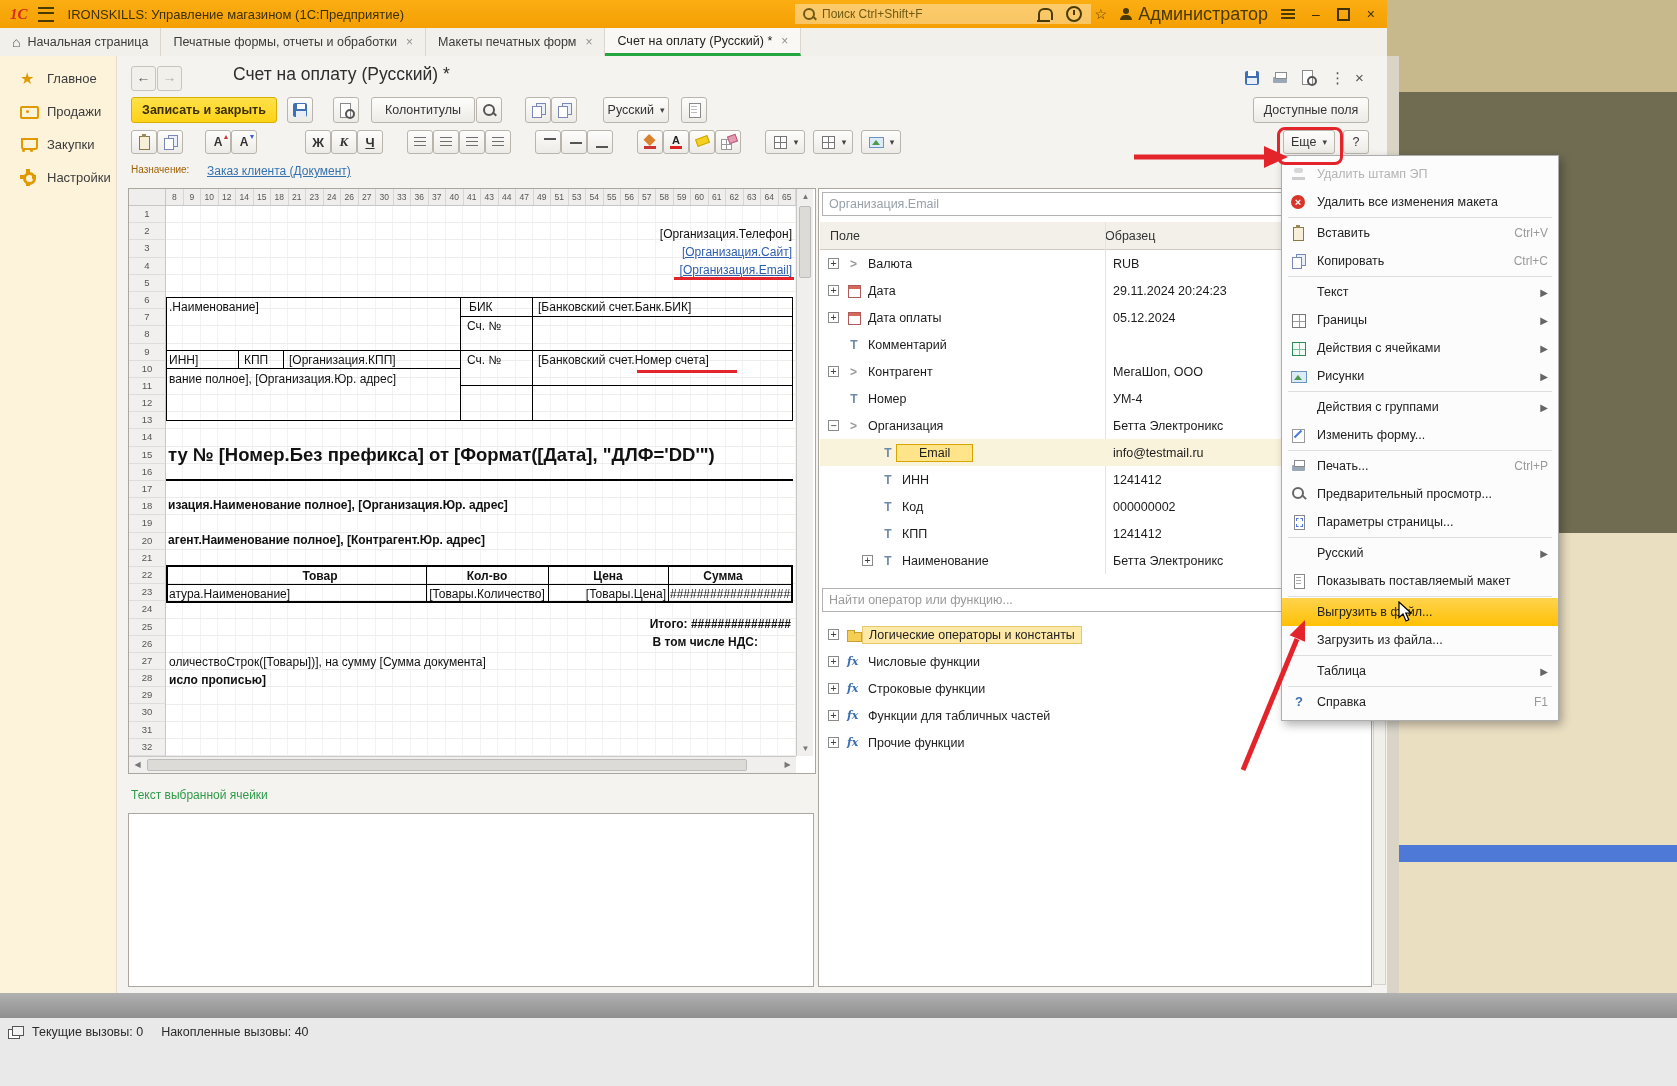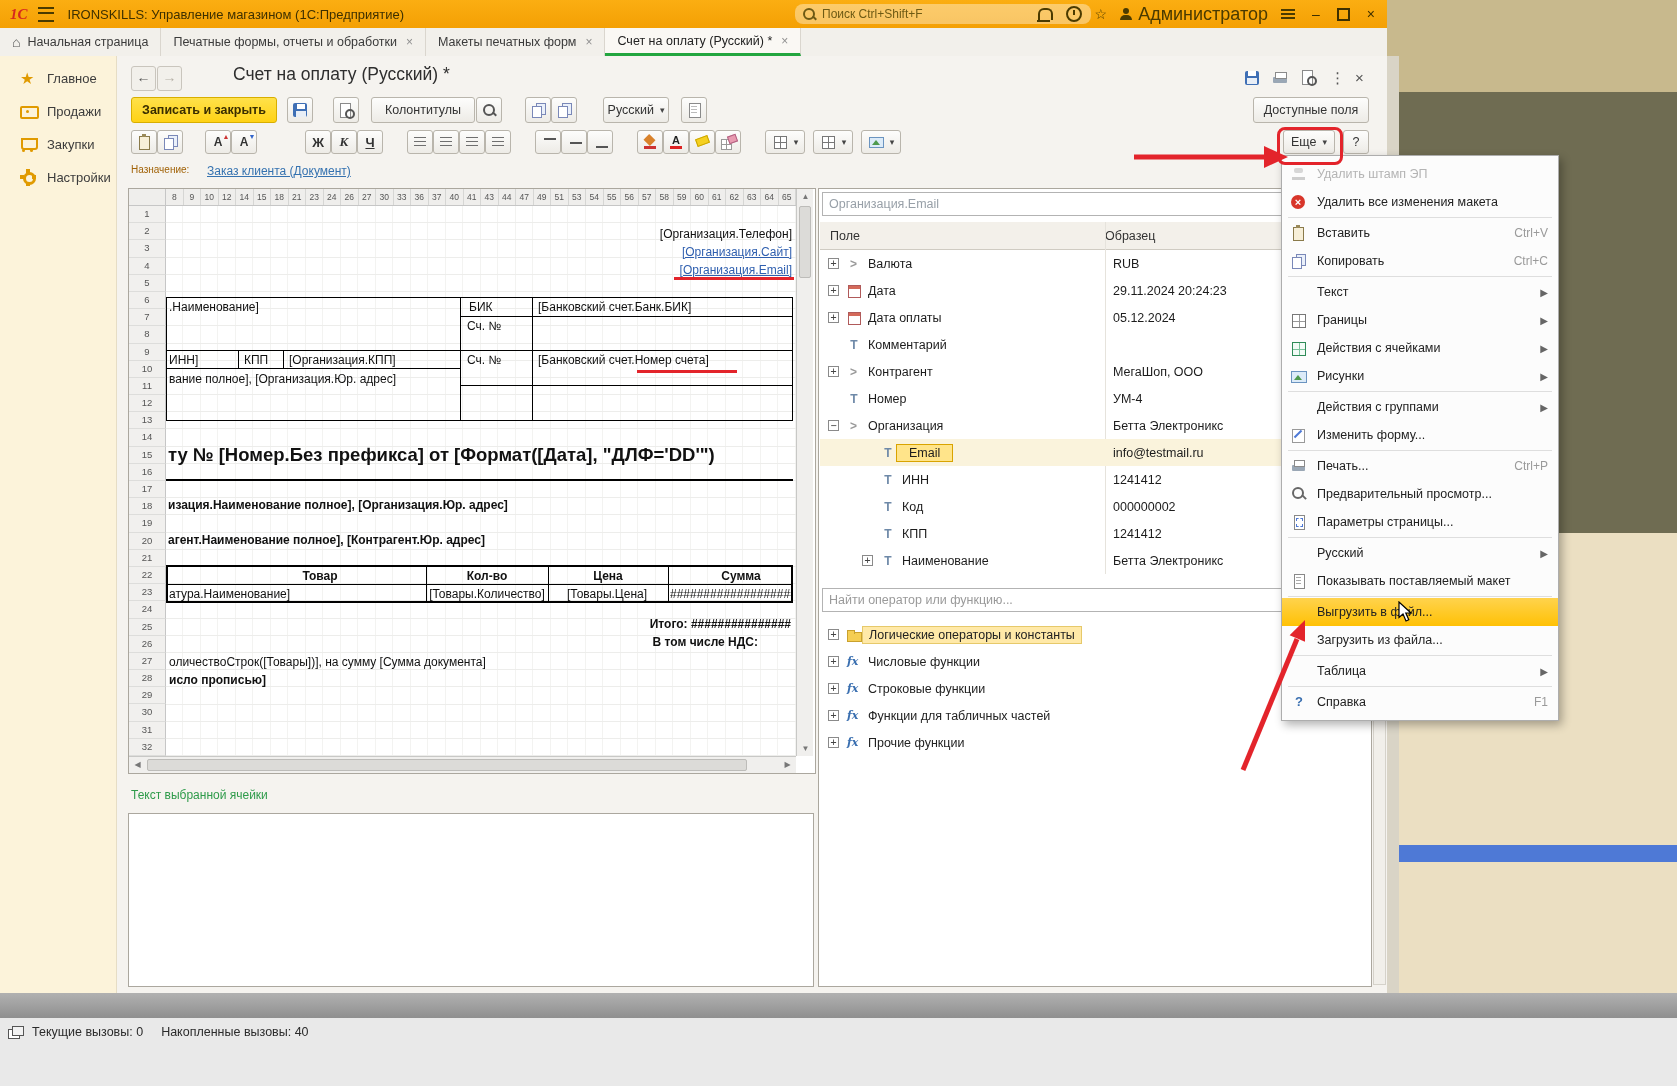--- a/index.html
+++ b/index.html
@@ -12,21 +12,21 @@
   .bg-blue{position:absolute;left:0;top:845px;width:100%;height:17px;background:#4E79D6}
   .bg-scroll{position:absolute;left:0;top:56px;width:12px;height:937px;background:#D9D4C6}
   
   .app{position:absolute;left:0;top:0;width:1387px;height:993px;background:#F5F3EF;z-index:1}
   
   .topbar{position:absolute;left:0;top:0;width:1387px;height:28px;background:linear-gradient(#FBAE12,#F4A004);display:flex;align-items:center}
   .logo1c{font:italic bold 15px "Liberation Serif",serif;color:#D6281E;margin:0 10px 0 10px}
   .burger{width:16px;height:11px;border-top:2px solid #4A3A00;border-bottom:2px solid #4A3A00;position:relative;margin-right:14px}
   .burger::before{content:"";position:absolute;left:0;top:3px;width:16px;height:2px;background:#4A3A00}
   .apptitle{color:#3E3000;font-size:13px}
-  .searchbox{position:absolute;left:795px;top:4px;width:288px;height:20px;background:rgba(255,255,255,.38);border-radius:8px;display:flex;align-items:center;padding-left:8px;color:#6E5A14;font-size:12px}
+  .searchbox{position:absolute;left:795px;top:4px;width:288px;height:20px;background:rgba(255,255,255,.38);border-radius:0;display:flex;align-items:center;padding-left:8px;color:#6E5A14;font-size:12px}
   .mag{width:8px;height:8px;border:2px solid #6E5A14;border-radius:50%;position:relative;margin-right:7px}
   .mag::after{content:"";position:absolute;left:7px;top:7px;width:5px;height:2px;background:#6E5A14;transform:rotate(45deg)}
   .tb-right{position:absolute;right:8px;top:0;height:28px;display:flex;align-items:center;gap:13px;color:#4A3A00}
   .i-bell{width:11px;height:10px;border:2px solid #4A3A00;border-bottom:none;border-radius:6px 6px 0 0;position:relative}
   .i-bell::after{content:"";position:absolute;left:-3px;bottom:-2px;width:13px;height:2px;background:#4A3A00}
   .i-hist{width:12px;height:12px;border:2px solid #4A3A00;border-radius:50%;position:relative}
   .i-hist::after{content:"";position:absolute;left:5px;top:2px;width:2px;height:5px;background:#4A3A00}
   .i-star{font-size:14px;line-height:14px}
   .userwrap{display:flex;align-items:center;gap:6px;font-size:18px}
   .i-user{width:12px;height:12px;position:relative}
@@ -149,21 +149,21 @@
   .exp.v-minus::before{content:"−"}
   .exp.v-none{visibility:hidden}
   .ticon{width:16px;height:16px;flex:0 0 16px;position:relative;margin-right:6px}
   .ticon.v-ref::before{content:">";position:absolute;left:4px;top:0;font:bold 12px/16px "Liberation Sans",sans-serif;color:#9A9A9A}
   .ticon.v-date::before{content:"";position:absolute;left:2px;top:2px;width:11px;height:11px;border:1px solid #B05A5A;background:linear-gradient(#D46A5A 0 3px,#fff 3px)}
   .ticon.v-text::before{content:"Т";position:absolute;left:0;width:16px;text-align:center;font:bold 12px/16px "Liberation Sans",sans-serif;color:#6E89A8}
   .ticon.v-folder::before{content:"";position:absolute;left:1px;top:5px;width:13px;height:8px;background:#F5CE53;border:1px solid #C9A12E}
   .ticon.v-folder::after{content:"";position:absolute;left:1px;top:3px;width:6px;height:3px;background:#F5CE53;border:1px solid #C9A12E;border-bottom:none}
   .ticon.v-fx::before{content:"fx";position:absolute;left:1px;font:italic bold 11px/16px "DejaVu Serif",serif;color:#3A6FB0}
   .fname{white-space:nowrap;color:#1C1C1C}
-  .frow.selected .fname{background:#FFE48A;border:1px solid #D9A300;padding:1px 12px;margin-left:-6px}
+  .frow.selected .fname{background:#FFE48A;border:1px solid #D9A300;padding:1px 22px;margin-left:-6px}
   .fsample{position:absolute;left:293px;white-space:nowrap;color:#1C1C1C}
   .fsearch{position:absolute;left:3px;top:399px;width:534px;height:22px;border:1px solid #B3B3B3;font-size:12.5px;padding:0 6px;font-family:"Liberation Sans",sans-serif;color:#555}
   .fsearch::placeholder{color:#9A9A9A}
   .flist{position:absolute;left:1px;top:432px;width:550px;height:360px}
   .flist .frow{height:27px}
   .flabel{white-space:nowrap}
   .frow.highlight .flabel{background:#FFE9A8;border:1px solid #E6C96A;padding:1px 6px;margin-left:-6px}
   
   .ctxmenu{position:absolute;left:1281px;top:155px;width:278px;background:#FCFCFC;border:1px solid #ADADAD;box-shadow:3px 4px 9px rgba(0,0,0,.3);padding:4px 0;z-index:50;box-sizing:border-box}
   .mitem{height:28px;display:flex;align-items:center;padding:0 10px 0 8px;font-size:12.5px;color:#222;position:relative;cursor:default}
@@ -591,24 +591,24 @@
         <span class="ctext" style="top:147px;left:123px">[Организация.КПП]</span>
         <span class="ctext" style="top:147px;left:301px">Сч. №</span>
         <span class="ctext" style="top:147px;left:372px">[Банковский счет.Номер счета]</span>
         <span class="ctext" style="top:166px;left:3px">вание полное], [Организация.Юр. адрес]</span>
         <span class="ctext big" style="top:238px;left:2px;max-width:624px;overflow:hidden">ту № [Номер.Без префикса] от [Формат([Дата], "ДЛФ='DD'")</span>
         <span class="ctext b" style="top:292px;left:2px">изация.Наименование полное], [Организация.Юр. адрес]</span>
         <span class="ctext b" style="top:327px;left:2px">агент.Наименование полное], [Контрагент.Юр. адрес]</span>
         <span class="ctext b" style="top:363px;left:0;width:308px;text-align:center">Товар</span>
         <span class="ctext b" style="top:363px;left:260px;width:122px;text-align:center">Кол-во</span>
         <span class="ctext b" style="top:363px;left:382px;width:120px;text-align:center">Цена</span>
-        <span class="ctext b" style="top:363px;left:502px;width:146px;text-align:center">Сумма</span>
+        <span class="ctext b" style="top:363px;left:502px;width:110px;text-align:center">Сумма</span>
         <span class="ctext" style="top:381px;left:3px">атура.Наименование]</span>
         <span class="ctext" style="top:381px;left:260px;width:122px;text-align:center">[Товары.Количество]</span>
-        <span class="ctext" style="top:381px;left:382px;width:118px;text-align:center">[Товары.Цена]</span>
+        <span class="ctext" style="top:381px;left:382px;width:118px;text-align:right">[Товары.Цена]</span>
         <span class="ctext" style="top:381px;left:504px;width:121px;text-align:right;overflow:hidden">####################</span>
         <span class="ctext b" style="top:411px;right:5px">Итого: ###############</span>
         <span class="ctext b" style="top:429px;right:38px">В том числе НДС:</span>
         <span class="ctext" style="top:449px;left:3px">оличествоСтрок([Товары])], на сумму [Сумма документа]</span>
         <span class="ctext b" style="top:467px;left:3px">исло прописью]</span>
       </div>
       <div class="vsb">
         <span class="sb-ar" style="top:0">▲</span>
         <div class="thumb" style="left:2px;top:17px;width:12px;height:72px"></div>
         <span class="sb-ar" style="bottom:0">▼</span>

